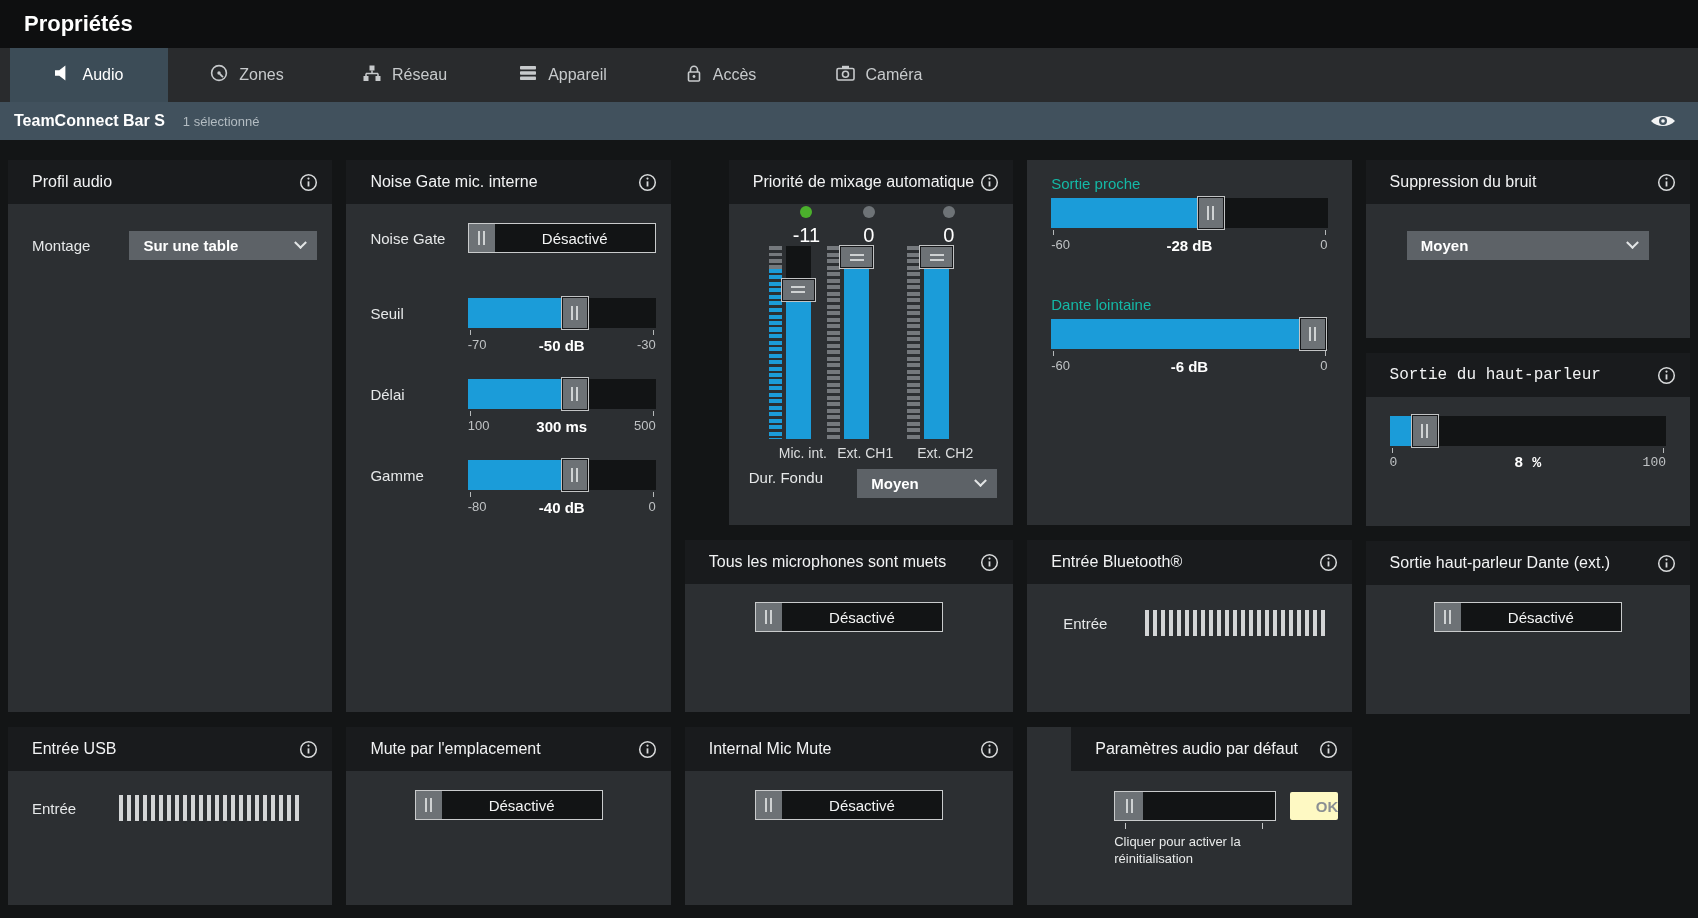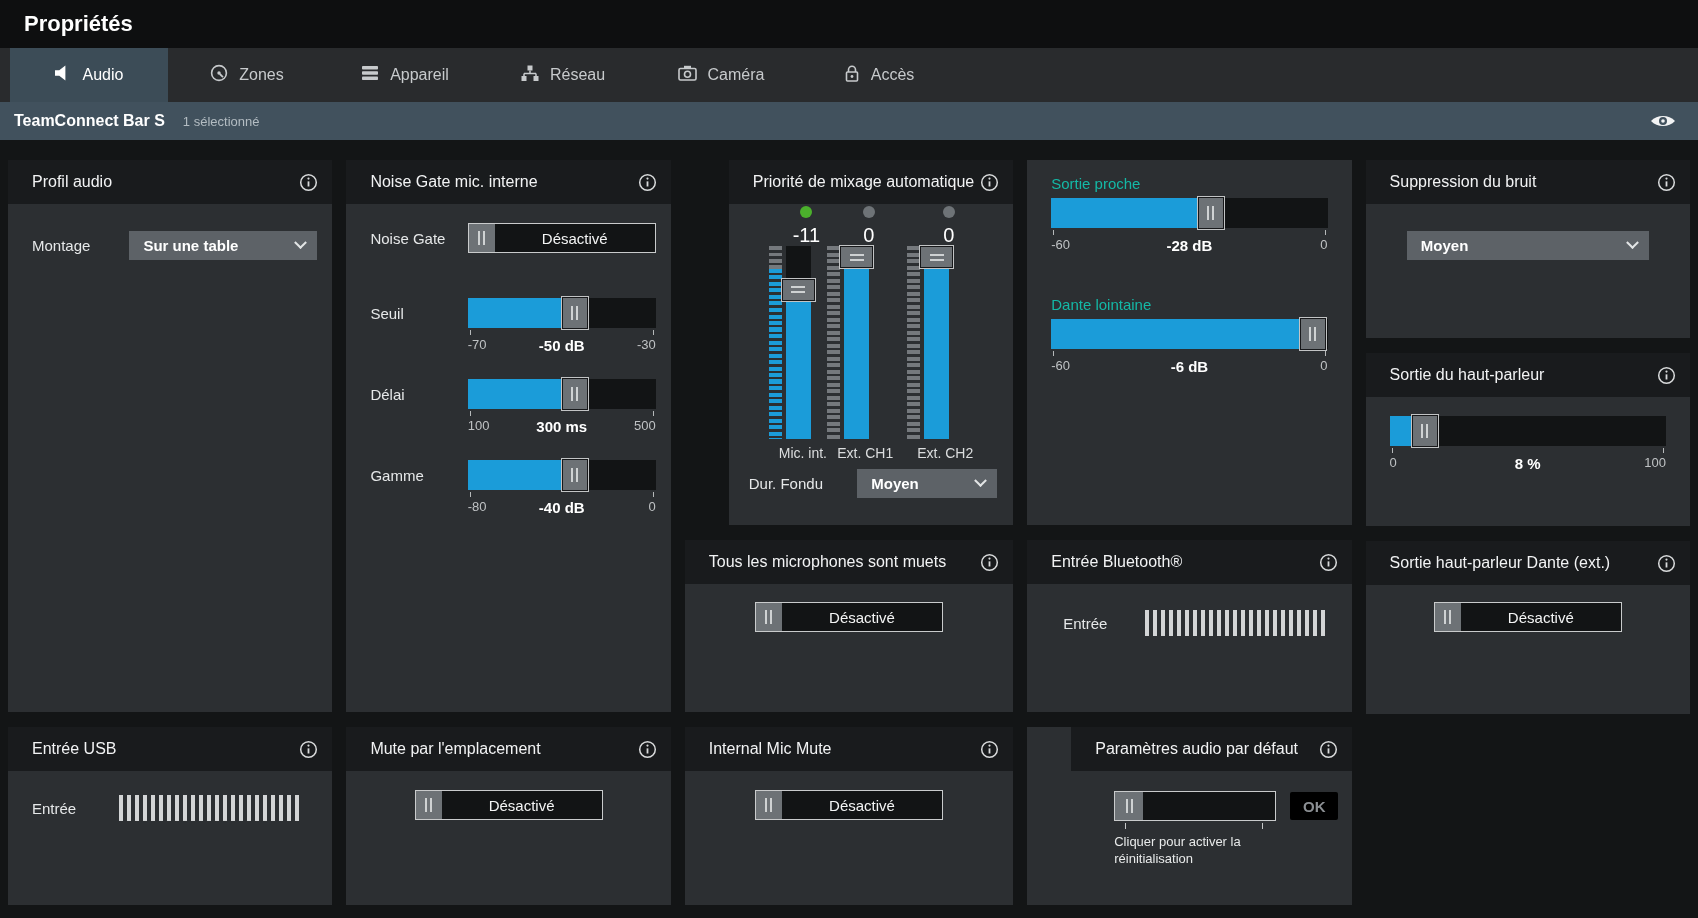--- a/index.html
+++ b/index.html
@@ -72,31 +72,31 @@
   .ch-val { font-size:20px; color:#ffffff; height:20px; }
   .ch-body { display:flex; gap:4px; margin-top:2px; }
   .strip { width:13px; height:193px; display:flex; flex-direction:column; }
   .seg-gray { background:repeating-linear-gradient(to bottom,#75797d 0 4px, transparent 4px 6.5px); }
   .seg-blue { background:repeating-linear-gradient(to bottom,#1b9cd9 0 4px, transparent 4px 6.5px); }
   .vslider { position:relative; width:25px; height:193px; background:#121415; cursor:pointer; }
   .vfill { position:absolute; left:0; right:0; bottom:0; background:#1b9cd9; }
   .vhandle { position:absolute; left:-4px; right:-4px; height:22px; background:#6d7276; border:1px solid #17181a;
              box-shadow:0 0 0 1px #c2c4c5; display:flex; align-items:center; justify-content:center; }
   .ch-label { text-align:center; padding-left:10px; margin-top:6px; font-size:14px; color:#dcdedf; white-space:nowrap; }
-  .fade-row { display:flex; align-items:center; justify-content:space-between; padding:0 16px 0 20px; margin-top:8px; }
+  .fade-row { display:flex; justify-content:space-between; padding:0 16px 0 20px; margin-top:8px; }
   .fade-row .rlabel { font-size:15px; color:#e6e8e9; }
   .fade-row .dropdown { width:140px; }
 
   
   .reset-row { display:flex; align-items:center; margin:20px 0 0 43px; }
   .reset-track { position:relative; width:162px; height:30px; background:#121415; border:1px solid #c9cbcc; display:flex; }
   .reset-ticks { position:relative; width:162px; height:9px; margin-left:43px; }
   .reset-ticks i { position:absolute; top:2px; width:1px; height:6px; background:#c5c7c8; }
-  .ok-btn { width:48px; height:28px; margin-left:14px; background:#000000; color:#8b8f93; font-size:15px; font-weight:700;
-            border:none; border-radius:2px; }
+  .ok-btn { width:48px; height:28px; margin-left:14px; background:#fef9c3; color:#8b8f93; font-size:15px; font-weight:700;
+            border:none; border-radius:2px;text-align:right; }
   .hint { margin:4px 0 0 43px; width:180px; font-size:13px; line-height:1.3; color:#e8eaea; }
 </style>
 </head>
 <body>
 
 <div class="titlebar">
   <span class="title">Propriétés</span>
 </div>
 
 <div class="tabbar">
@@ -106,56 +106,56 @@
         </svg></span>
     <span>Audio</span>
   </div>
   <div class="tab">
     <span><svg width="18" height="18" viewBox="0 0 18 18">
           <circle cx="9" cy="9" r="7.4" fill="none" stroke="#c7cacc" stroke-width="1.6"></circle>
           <circle cx="9" cy="9" r="1.7" fill="#c7cacc"></circle>
           <line x1="9.8" y1="10" x2="13" y2="13.2" stroke="#c7cacc" stroke-width="1.8"></line>
         </svg></span>
     <span>Zones</span>
-  </div>
-  <div class="tab">
-    <span><svg width="18" height="16" viewBox="0 0 18 16">
-          <rect x="1" y="1" width="16" height="3.6" rx="0.8" fill="#c7cacc"></rect>
-          <rect x="1" y="6.2" width="16" height="3.6" rx="0.8" fill="#c7cacc"></rect>
-          <rect x="1" y="11.4" width="16" height="3.6" rx="0.8" fill="#c7cacc"></rect>
-        </svg></span>
-    <span>Appareil</span>
   </div>
   <div class="tab">
     <span><svg width="18" height="17" viewBox="0 0 18 17">
           <rect x="6.5" y="0.5" width="5" height="5" fill="#c7cacc"></rect>
           <line x1="9" y1="5.5" x2="9" y2="8.5" stroke="#c7cacc" stroke-width="1.5"></line>
           <line x1="3" y1="8.5" x2="15" y2="8.5" stroke="#c7cacc" stroke-width="1.5"></line>
           <line x1="3" y1="8.5" x2="3" y2="11" stroke="#c7cacc" stroke-width="1.5"></line>
           <line x1="15" y1="8.5" x2="15" y2="11" stroke="#c7cacc" stroke-width="1.5"></line>
           <rect x="0.5" y="11" width="5" height="5" fill="#c7cacc"></rect>
           <rect x="12.5" y="11" width="5" height="5" fill="#c7cacc"></rect>
         </svg></span>
     <span>Réseau</span>
   </div>
   <div class="tab">
-    <span><svg width="19" height="16" viewBox="0 0 19 16">
-          <rect x="1" y="3.5" width="17" height="11.5" rx="1.5" fill="none" stroke="#c7cacc" stroke-width="1.6"></rect>
-          <rect x="6" y="0.8" width="7" height="2.7" fill="#c7cacc"></rect>
-          <circle cx="9.5" cy="9.2" r="3" fill="none" stroke="#c7cacc" stroke-width="1.6"></circle>
+    <span><svg width="18" height="16" viewBox="0 0 18 16">
+          <rect x="1" y="1" width="16" height="3.6" rx="0.8" fill="#c7cacc"></rect>
+          <rect x="1" y="6.2" width="16" height="3.6" rx="0.8" fill="#c7cacc"></rect>
+          <rect x="1" y="11.4" width="16" height="3.6" rx="0.8" fill="#c7cacc"></rect>
         </svg></span>
-    <span>Caméra</span>
+    <span>Appareil</span>
   </div>
   <div class="tab">
     <span><svg width="16" height="17" viewBox="0 0 16 17">
           <path d="M4.5 7 V4.8 a3.5 3.5 0 0 1 7 0 V7" fill="none" stroke="#c7cacc" stroke-width="1.6"></path>
           <rect x="2.5" y="7" width="11" height="9" rx="1" fill="none" stroke="#c7cacc" stroke-width="1.6"></rect>
           <circle cx="8" cy="11.5" r="1.4" fill="#c7cacc"></circle>
         </svg></span>
     <span>Accès</span>
+  </div>
+  <div class="tab">
+    <span><svg width="19" height="16" viewBox="0 0 19 16">
+          <rect x="1" y="3.5" width="17" height="11.5" rx="1.5" fill="none" stroke="#c7cacc" stroke-width="1.6"></rect>
+          <rect x="6" y="0.8" width="7" height="2.7" fill="#c7cacc"></rect>
+          <circle cx="9.5" cy="9.2" r="3" fill="none" stroke="#c7cacc" stroke-width="1.6"></circle>
+        </svg></span>
+    <span>Caméra</span>
   </div>
 </div>
 
 <div class="subheader">
   <span class="device">TeamConnect Bar S</span>
   <span class="selection">1 sélectionné</span>
   <span class="spacer"></span>
   <span style="cursor:pointer;display:flex;">
     <svg width="26" height="16" viewBox="0 0 26 16">
         <path d="M1 8 C7 1.2 19 1.2 25 8 C19 14.8 7 14.8 1 8 Z" fill="#f2f3f4"></path>
@@ -524,21 +524,21 @@
               <circle cx="10" cy="5.9" r="1.15" fill="#d8dadb"></circle>
             </svg>
           </span>
       </div>
       <div class="dropdown" style="width:242px; margin:27px auto 0;">
         <span class="dd-label">Moyen</span>
         <span class="chev"></span>
       </div>
     </div>
 
-    <div class="panel" style="height:173px;">
+    <div class="panel" style="height:173px;font-family:Liberation Mono, monospace;">
       <div class="phead">
         <span class="ptitle">Sortie du haut-parleur</span>
         <span class="info">
             <svg width="19" height="19" viewBox="0 0 20 20">
               <circle cx="10" cy="10" r="8.2" fill="none" stroke="#d8dadb" stroke-width="1.6"></circle>
               <line x1="10" y1="8.8" x2="10" y2="14.2" stroke="#d8dadb" stroke-width="1.9"></line>
               <circle cx="10" cy="5.9" r="1.15" fill="#d8dadb"></circle>
             </svg>
           </span>
       </div>

